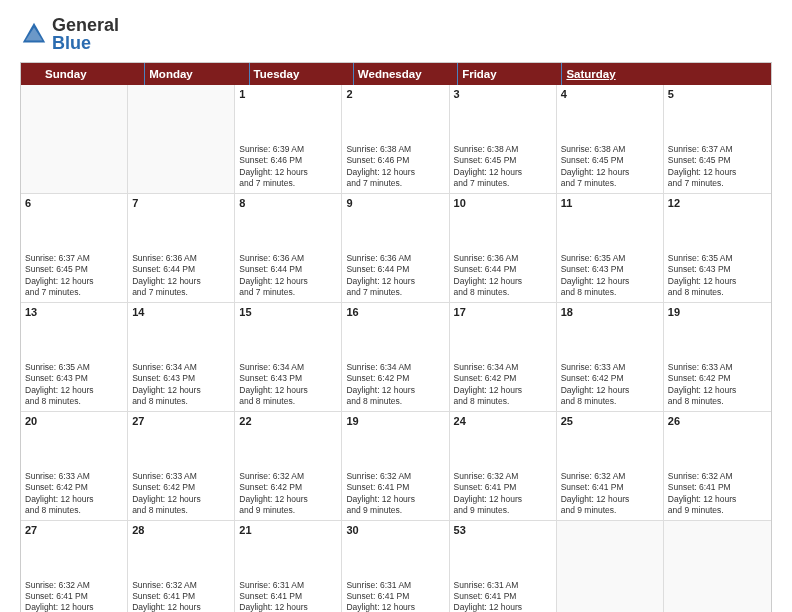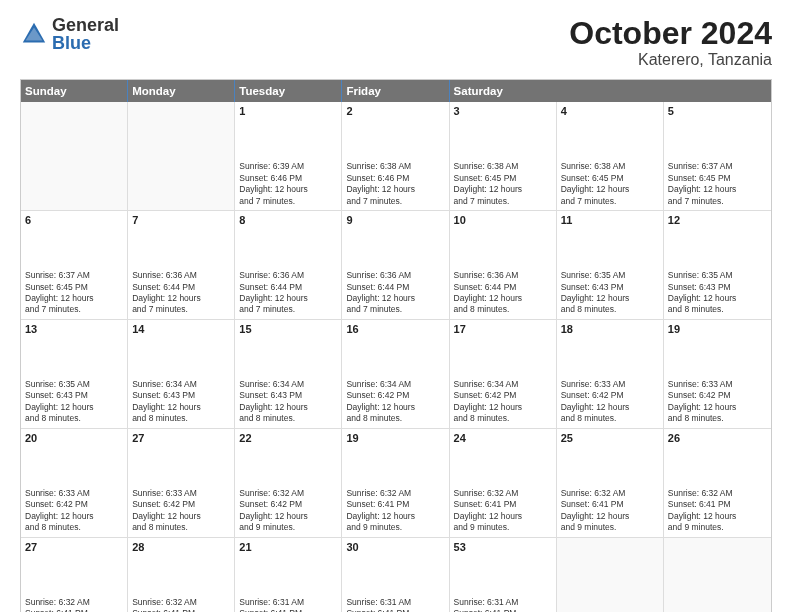--- a/index.html
+++ b/index.html
@@ -63,31 +63,32 @@
     }
     .calendar {
       flex: 1;
       display: flex;
       flex-direction: column;
       border: 1px solid #ccc;
     }
     .cal-header {
       display: grid;
       grid-template-columns: repeat(7, 1fr);
-      background: #737373;
+      background: #7f1d1d;
+      padding-left: 20px;
     }
     .cal-header-cell {
       color: #fff;
       font-size: 11.5px;
       font-weight: bold;
       padding: 5px 4px;
       text-align: left;
       border-right: 1px solid #4a82c0;
     }
-    .cal-header-cell:last-child { border-right: none; }
+    .cal-header-cell:last-child { border-right: none; text-decoration: underline; }
     .cal-body {
       flex: 1;
       display: flex;
       flex-direction: column;
     }
     .cal-row {
       display: grid;
       grid-template-columns: repeat(7, 1fr);
       flex: 1;
       border-bottom: 1px solid #ddd;
@@ -125,31 +126,28 @@
     <div class="logo">
       <svg class="logo-icon" viewBox="0 0 30 30" xmlns="http://www.w3.org/2000/svg">
         <polygon points="15,3 27,24 3,24" fill="#2b6cb0"></polygon>
         <polygon points="15,8 24,22 6,22" fill="#fff" opacity="0.3"></polygon>
       </svg>
       <div class="logo-text">
         <span class="logo-general">General</span>
         <span class="logo-blue">Blue</span>
       </div>
     </div>
-    <div class="title-block">
-      <div class="month-title">October 2024</div>
-      <div class="location-title">Katerero, Tanzania</div>
-    </div>
   </div>
 
   <div class="calendar">
     <div class="cal-header">
     <div class="cal-header-cell">Sunday</div>
         <div class="cal-header-cell">Monday</div>
         <div class="cal-header-cell">Tuesday</div>
+        <div class="cal-header-cell">Wednesday</div>
         <div class="cal-header-cell">Friday</div>
         <div class="cal-header-cell">Saturday</div>
       </div>
     <div class="cal-body">
     <div class="cal-row">
           <div class="cal-cell empty"></div>
           <div class="cal-cell empty"></div>
           <div class="cal-cell">
             <div class="day-num">1</div>
             <div class="day-info" style="white-space: pre-line;">Sunrise: 6:39 AM

